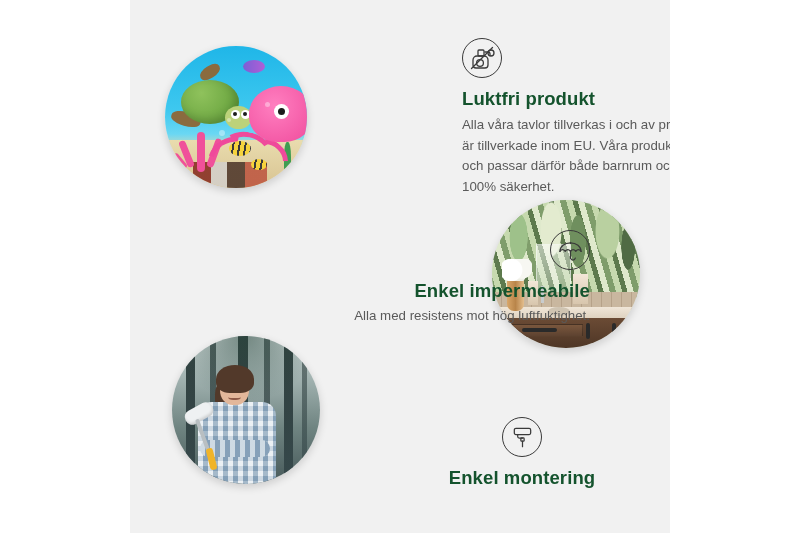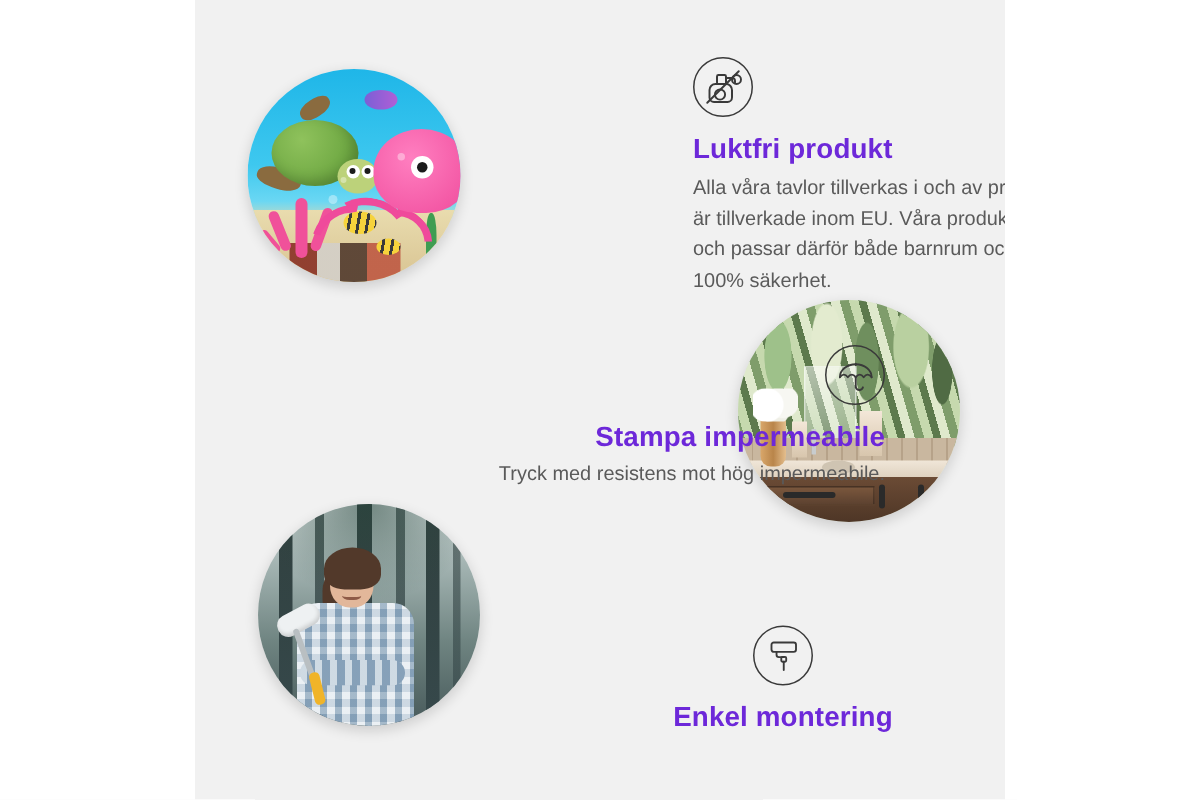--- a/index.html
+++ b/index.html
@@ -265,21 +265,21 @@
     border: 1.6px solid #3a3a3a;
     border-radius: 50%;
     display: flex; align-items: center; justify-content: center;
     box-sizing: border-box;
   }
   .icon-circle svg { display:block; }
 
   .feat-title {
     font-size: 18.5px;
     font-weight: 700;
-    color: #6d28d9;
+    color: #14532d;
     letter-spacing: .1px;
     margin: 0;
     line-height: 1.25;
   }
   .feat-desc {
     font-size: 13.3px;
     color: #5a5a5a;
     line-height: 1.55;
     margin: 0;
   }
@@ -402,22 +402,22 @@
         <div class="icon-circle">
           <svg width="25" height="25" viewBox="0 0 26 26" fill="none" stroke="#3a3a3a" stroke-width="1.3" stroke-linecap="round" stroke-linejoin="round">
             <path d="M2 14 a11 9 0 0 1 22 0"></path>
             <path d="M2 14 q2.8 -3.6 5.5 0 Q10.2 10.4 13 14 q2.8 -3.6 5.5 0 Q21.2 10.4 24 14"></path>
             <line x1="13" y1="14" x2="13" y2="21"></line>
             <path d="M13 21 a2.6 2.6 0 0 0 5 0"></path>
             <line x1="13" y1="4.6" x2="13" y2="5.6"></line>
           </svg>
         </div>
       </div>
-      <p class="feat-title">Stampa impermeabile</p>
-      <p class="feat-desc">Tryck med resistens mot hög impermeabile.</p>
+      <p class="feat-title">Enkel impermeabile</p>
+      <p class="feat-desc">Alla med resistens mot hög luftfuktighet.</p>
     </div>
 
     <div class="feature" id="feature-easy">
       <div class="icon-row">
         <div class="icon-circle">
           <svg width="25" height="25" viewBox="0 0 26 26" fill="none" stroke="#3a3a3a" stroke-width="1.3" stroke-linecap="round" stroke-linejoin="round">
             <rect x="4.5" y="3.5" width="17" height="6.5" rx="1.6"></rect>
             <path d="M8 10 v2 a1.6 1.6 0 0 0 1.6 1.6 h3.6"></path>
             <rect x="11.3" y="13.4" width="3.4" height="3.4" rx="0.8"></rect>
             <line x1="13" y1="16.8" x2="13" y2="22.5"></line>

